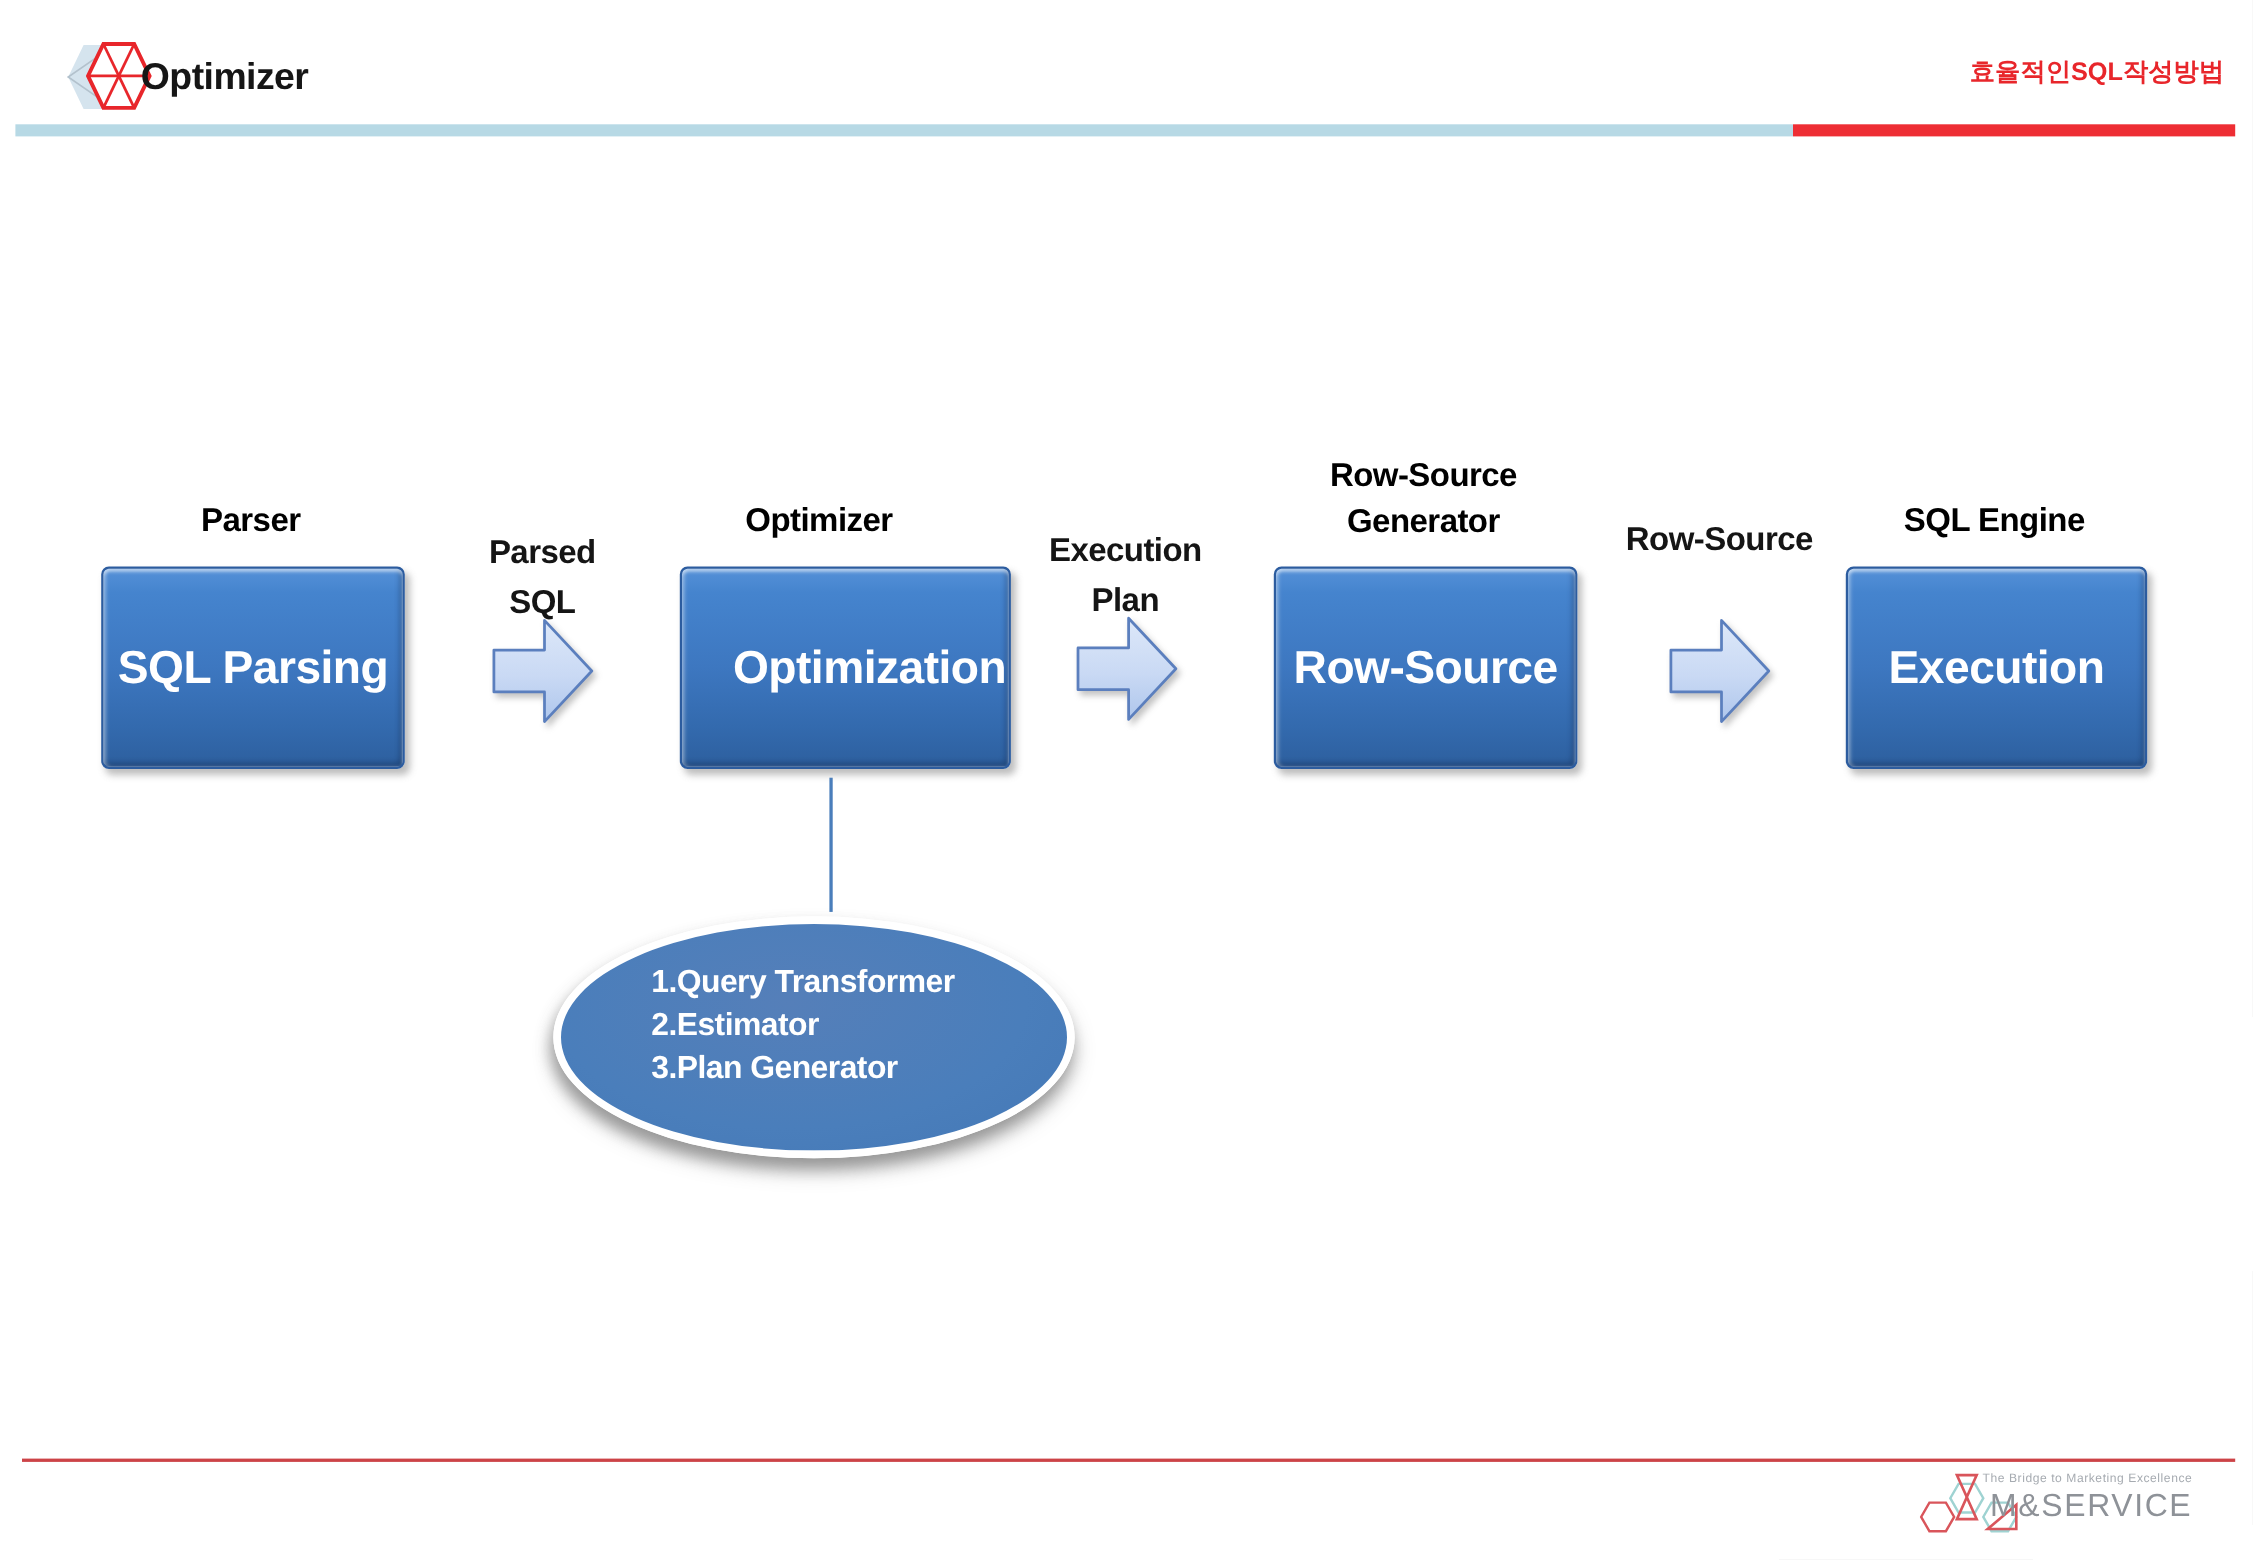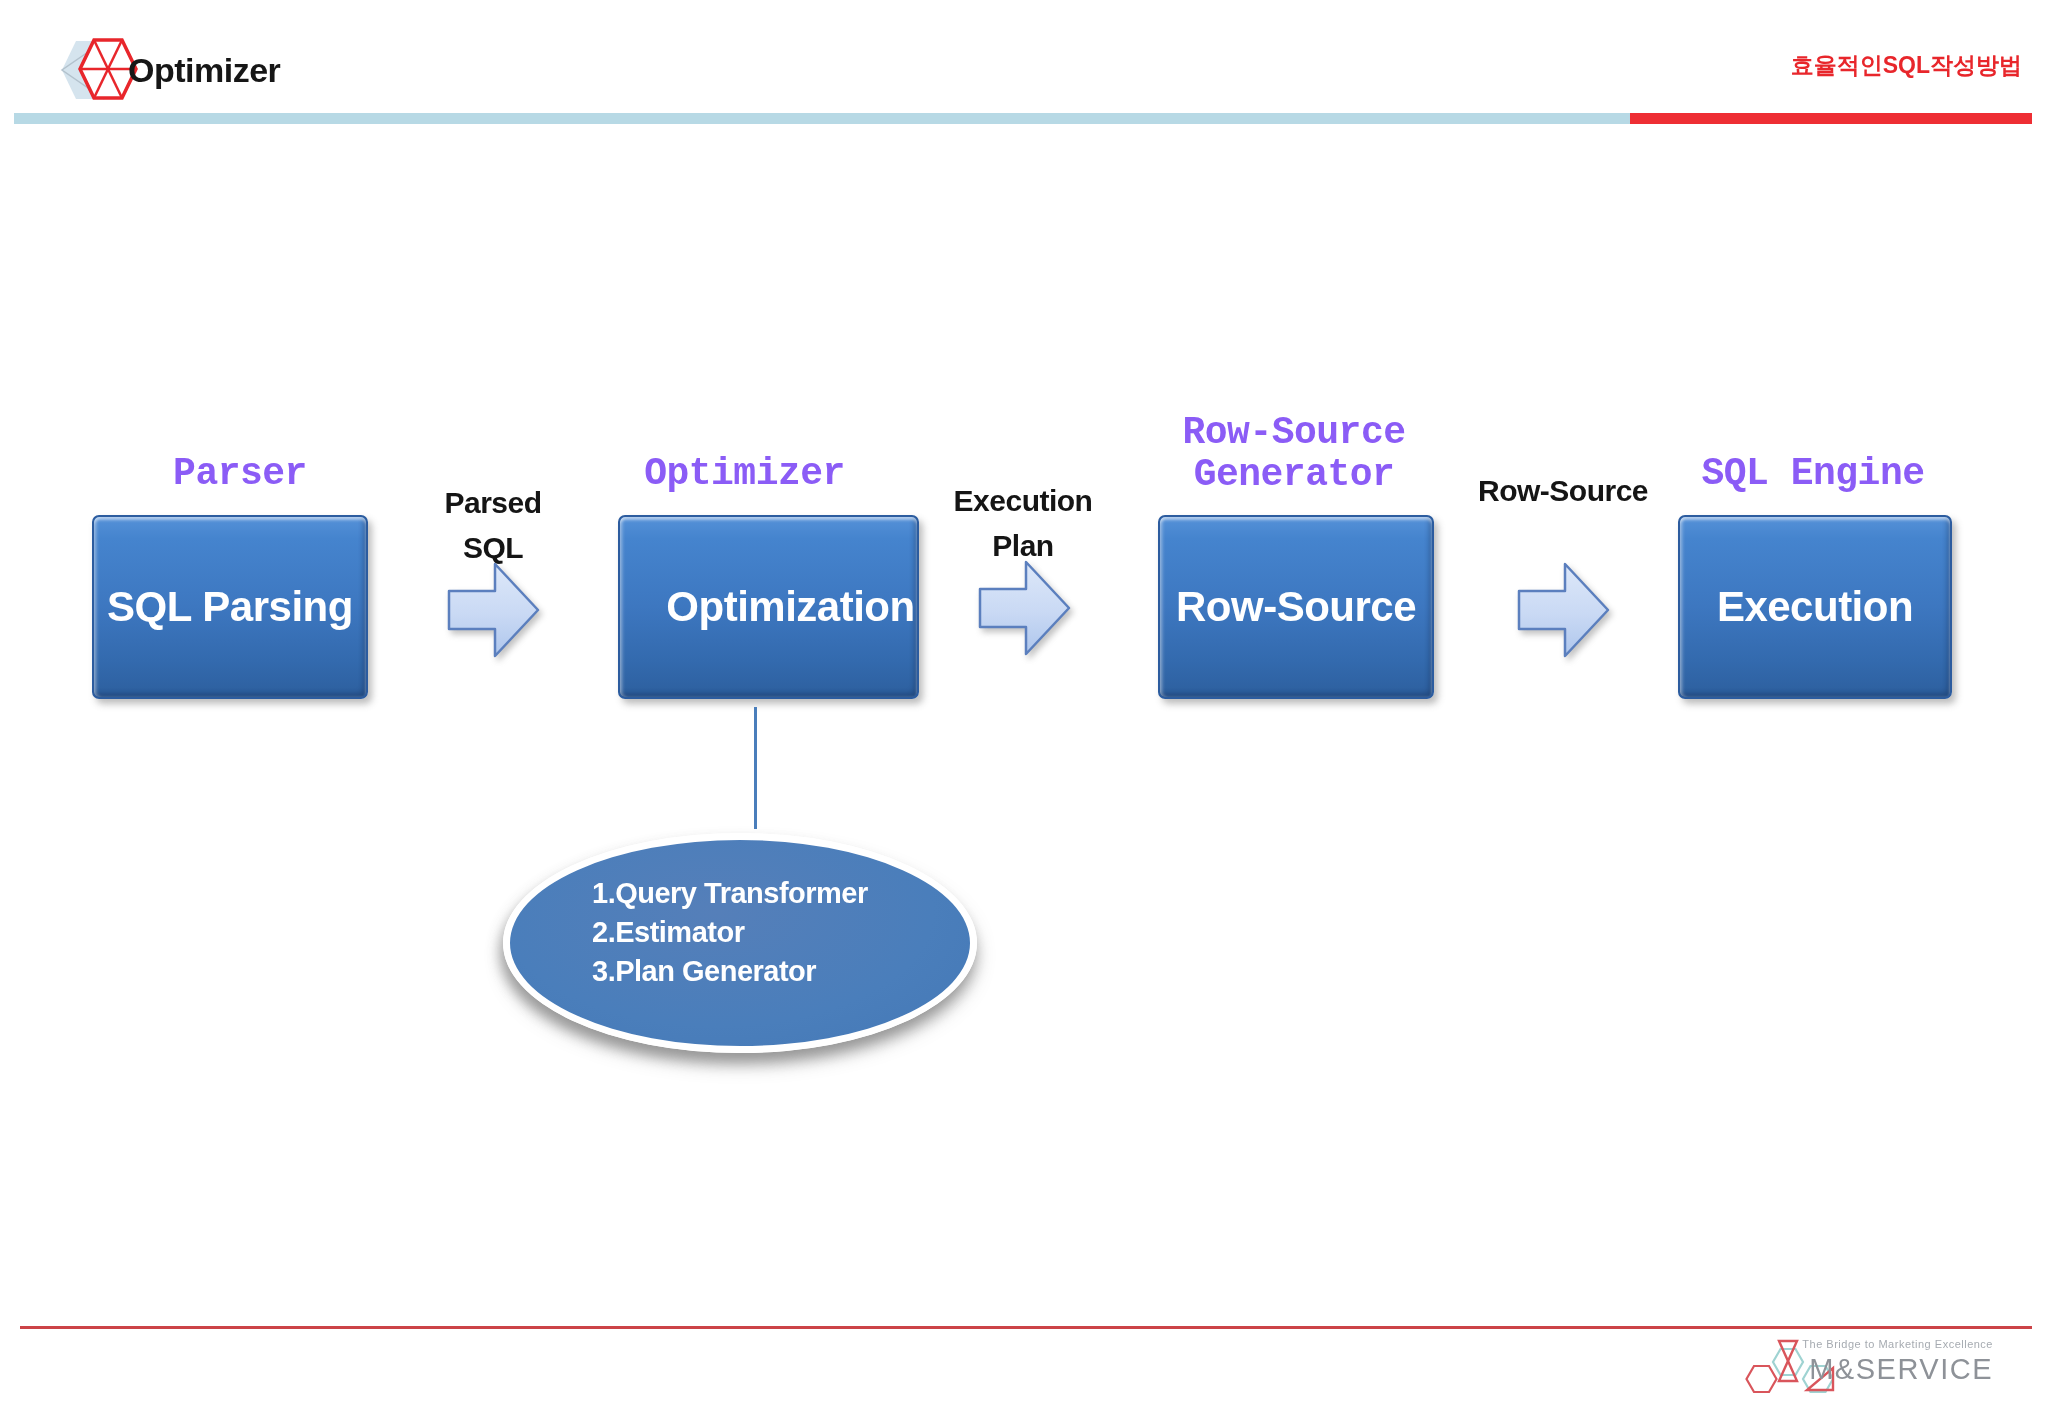--- a/index.html
+++ b/index.html
@@ -30,24 +30,24 @@
                4px 5px 7px rgba(110,110,110,.45);
     display:flex;align-items:center;justify-content:center;
     color:#ffffff;font-size:42px;font-weight:bold;letter-spacing:-0.5px;
   }
   .box1{left:92px;width:272px;}
   .box2{left:618px;width:253px;padding-left:44px;}
   .box3{left:1158px;width:272px;}
   .box4{left:1678px;width:270px;}
   
   .stage-label{
-    position:absolute;text-align:center;color:#8b5cf6;
-    font-size:38px;font-weight:bold;line-height:42px;letter-spacing:-0.5px;font-family:Liberation Mono, monospace;
+    position:absolute;text-align:center;color:#000000;
+    font-size:30px;font-weight:bold;line-height:42px;letter-spacing:-0.5px;
   }
-  .lbl1{left:104px;width:272px;top:453px;}
+  .lbl1{left:92px;width:272px;top:453px;}
   .lbl2{left:618px;width:253px;top:453px;}
   .lbl3{left:1158px;width:272px;top:412px;}
   .lbl4{left:1678px;width:270px;top:453px;}
   
   .arrow-label{
     position:absolute;text-align:center;color:#151515;
     font-size:30px;font-weight:bold;line-height:45px;letter-spacing:-0.5px;
   }
   .albl1{left:433px;width:120px;top:448px;margin-top:32px;}
   .albl2{left:933px;width:180px;top:448px;margin-top:30px;}

